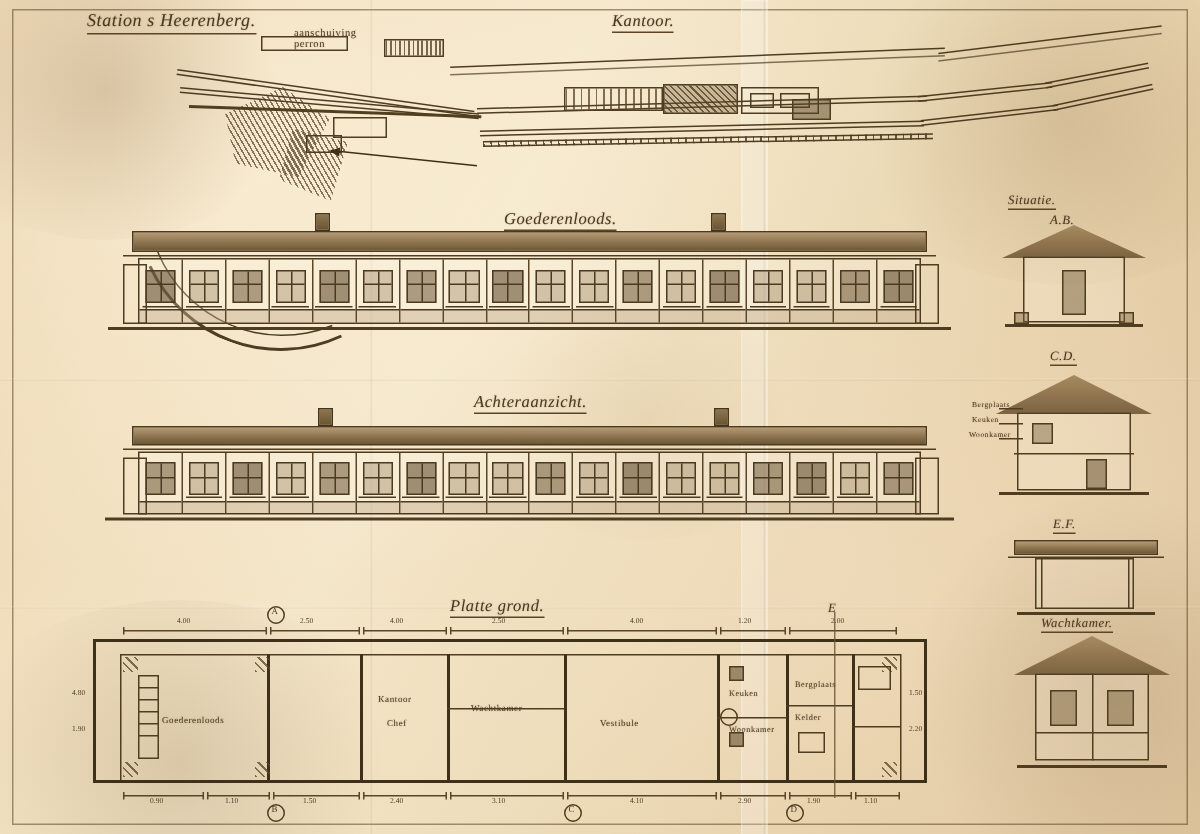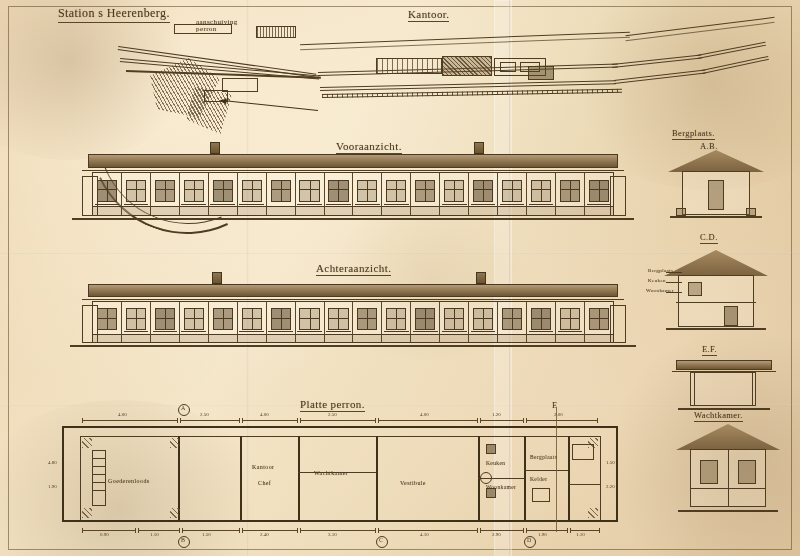--- a/index.html
+++ b/index.html
@@ -43,20 +43,21 @@
     position: absolute;
     left: 0;
     right: 0;
     height: 2px;
     background: linear-gradient(to bottom, rgba(255,255,255,0.25), rgba(150,110,60,0.15));
     pointer-events: none;
   }
   .label {
     position: absolute;
     color: #4a3a22;
+    font-style: italic;
     font-size: 11px;
     letter-spacing: 0.4px;
     white-space: nowrap;
     text-shadow: 0 0 1px rgba(90,60,20,0.35);
   }
   .label.u { border-bottom: 1px solid #5a4526; padding-bottom: 1px; }
   .label.small { font-size: 8.5px; }
   .label.tiny { font-size: 7px; font-style: normal; }
 
   .line {
@@ -237,24 +238,24 @@
   <div class="box" style="left:8px;top:6px;width:784px;height:544px;border-color:rgba(90,69,38,0.55);"></div>
 
   <div class="creaseV" style="left:508px;"></div>
   <div class="creaseV" style="left:246px;opacity:.5;"></div>
   <div class="creaseH" style="top:252px;opacity:.6;"></div>
   <div class="creaseH" style="top:404px;opacity:.45;"></div>
   <div class="tape" style="left:494px;top:0px;width:16px;height:556px;"></div>
 
   <div class="label u" style="left:58px;top:6px;font-size:12px;">Station s Heerenberg.</div>
   <div class="label u" style="left:408px;top:8px;">Kantoor.</div>
-  <div class="label u" style="left:336px;top:140px;">Vooraanzicht.</div>
+  <div class="label u" style="left:336px;top:140px;">Goederenloods.</div>
   <div class="label u" style="left:316px;top:262px;">Achteraanzicht.</div>
-  <div class="label u" style="left:300px;top:398px;">Platte perron.</div>
-  <div class="label u small" style="left:672px;top:128px;">Bergplaats.</div>
+  <div class="label u" style="left:300px;top:398px;">Platte grond.</div>
+  <div class="label u small" style="left:672px;top:128px;">Situatie.</div>
   <div class="label small" style="left:700px;top:141px;">A.B.</div>
   <div class="label u small" style="left:700px;top:232px;">C.D.</div>
   <div class="label u small" style="left:702px;top:344px;">E.F.</div>
   <div class="label u small" style="left:694px;top:410px;">Wachtkamer.</div>
 
   <div>
 
     <div class="trackPair" style="left:318px;top:72px;width:300px;transform:rotate(-1.6deg);"></div>
     <div class="trackPair" style="left:612px;top:64px;width:90px;transform:rotate(-6deg);"></div>
     <div class="trackPair" style="left:697px;top:55px;width:70px;transform:rotate(-11deg);"></div>

